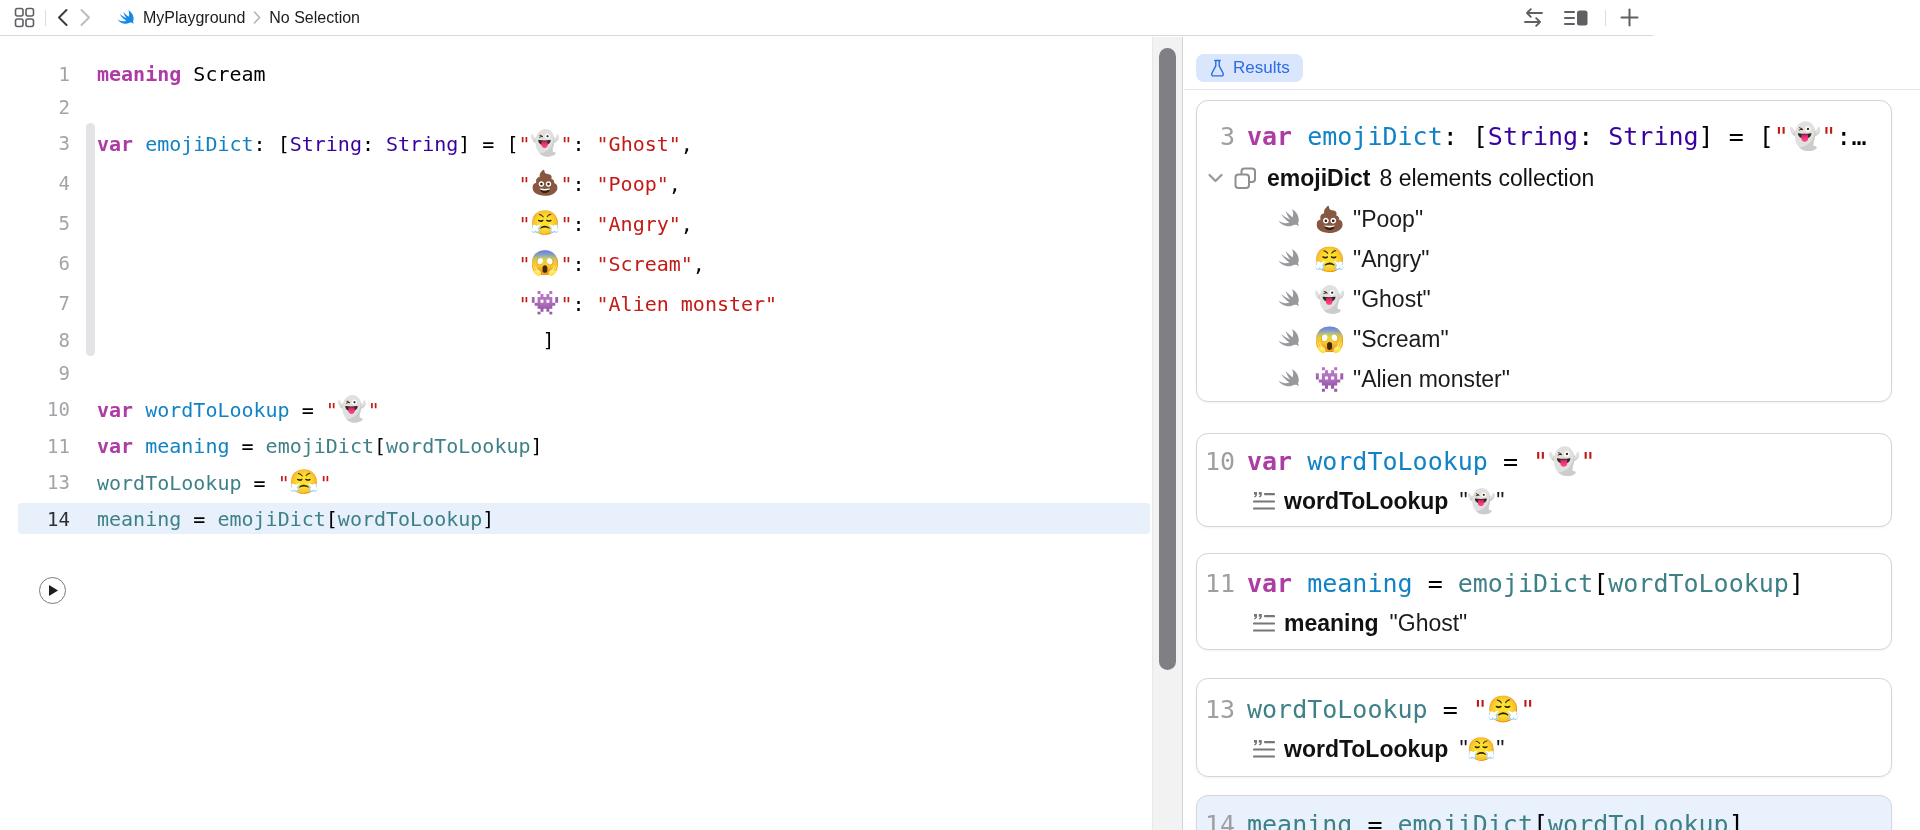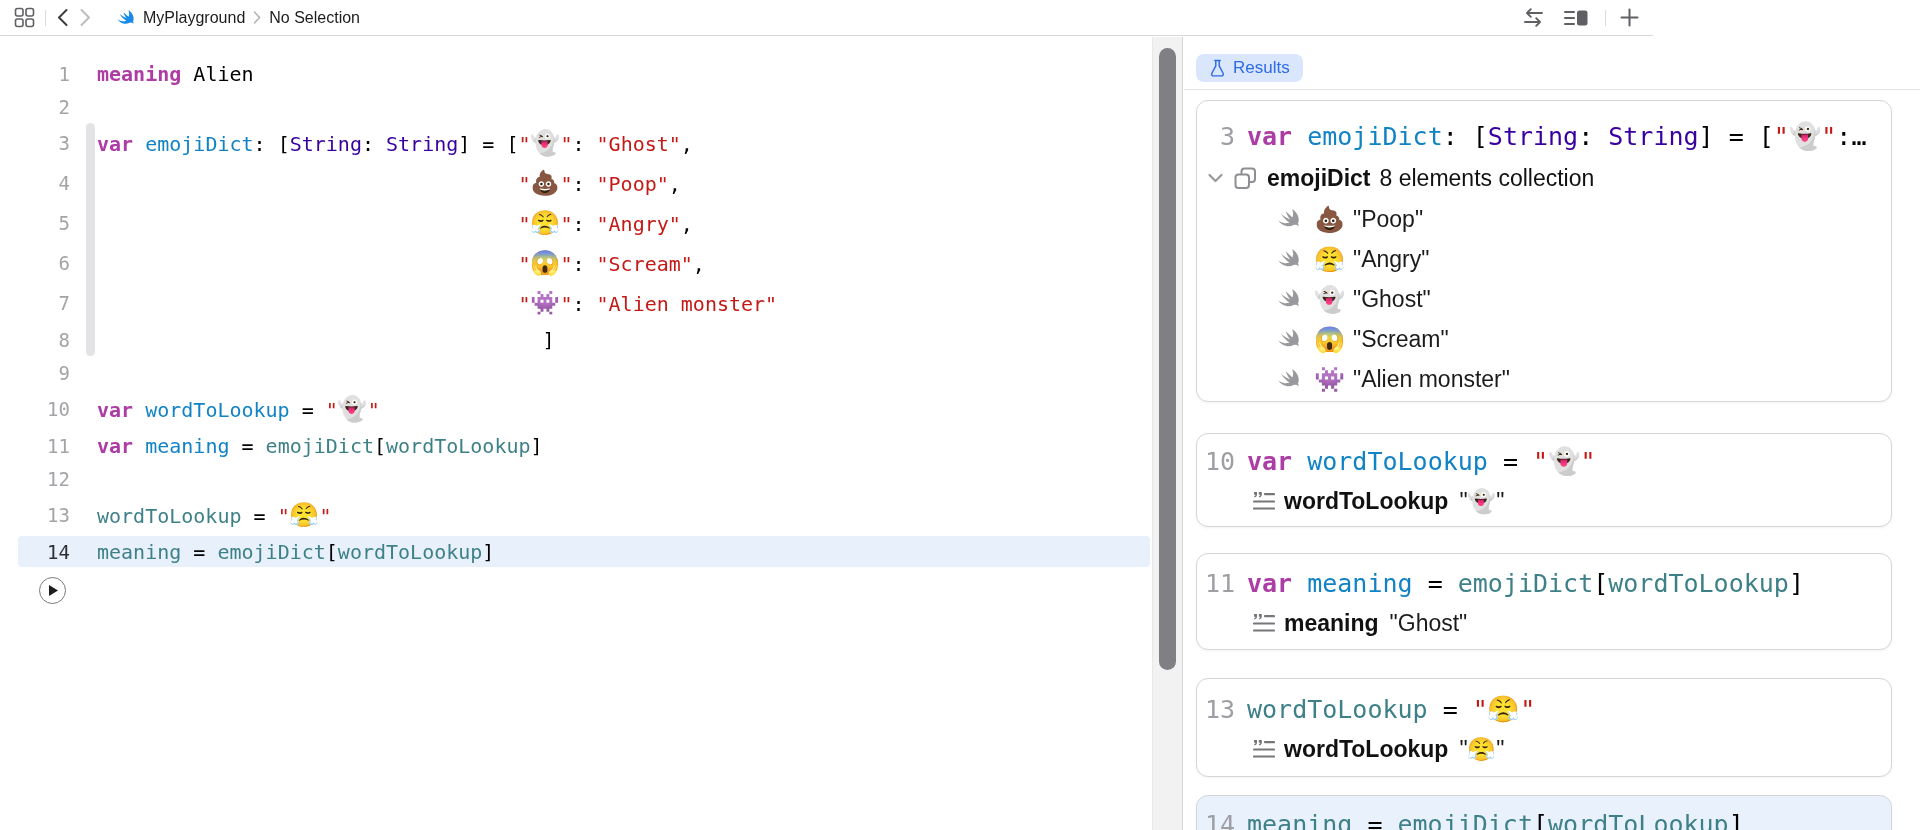--- a/index.html
+++ b/index.html
@@ -148,21 +148,21 @@
           <line x1="1.5" y1="9.5" x2="17.5" y2="9.5"></line>
         </svg>
     </span>
   </header>
 
   <div id="editor">
     <div id="changebar"></div>
     <div id="lines">
         <div class="row h33">
           <span class="ln">1</span>
-          <pre class="code"><span class="kw">meaning</span><span class="pl"> Alien</span></pre>
+          <pre class="code"><span class="kw">meaning</span><span class="pl"> Scream</span></pre>
         </div>
         <div class="row h33">
           <span class="ln">2</span>
           <pre class="code"></pre>
         </div>
         <div class="row h40">
           <span class="ln">3</span>
           <pre class="code"><span class="kw">var</span><span class="pl"> </span><span class="decl">emojiDict</span><span class="pl">: [</span><span class="type">String</span><span class="pl">: </span><span class="type">String</span><span class="pl">] = [</span><span class="str">"</span><span class="em">👻</span><span class="str">"</span><span class="pl">: </span><span class="str">"Ghost"</span><span class="pl">,</span></pre>
         </div>
         <div class="row h40">
@@ -189,24 +189,20 @@
           <span class="ln">9</span>
           <pre class="code"></pre>
         </div>
         <div class="row h40">
           <span class="ln">10</span>
           <pre class="code"><span class="kw">var</span><span class="pl"> </span><span class="decl">wordToLookup</span><span class="pl"> = </span><span class="str">"</span><span class="em">👻</span><span class="str">"</span></pre>
         </div>
         <div class="row h33">
           <span class="ln">11</span>
           <pre class="code"><span class="kw">var</span><span class="pl"> </span><span class="decl">meaning</span><span class="pl"> = </span><span class="ref">emojiDict</span><span class="pl">[</span><span class="ref">wordToLookup</span><span class="pl">]</span></pre>
-        </div>
-        <div class="row h33">
-          <span class="ln">12</span>
-          <pre class="code"></pre>
         </div>
         <div class="row h40">
           <span class="ln">13</span>
           <pre class="code"><span class="ref">wordToLookup</span><span class="pl"> = </span><span class="str">"</span><span class="em">😤</span><span class="str">"</span></pre>
         </div>
         <div class="row h33 current">
           <span class="ln">14</span>
           <pre class="code"><span class="ref">meaning</span><span class="pl"> = </span><span class="ref">emojiDict</span><span class="pl">[</span><span class="ref">wordToLookup</span><span class="pl">]</span></pre>
         </div>
       </div>

